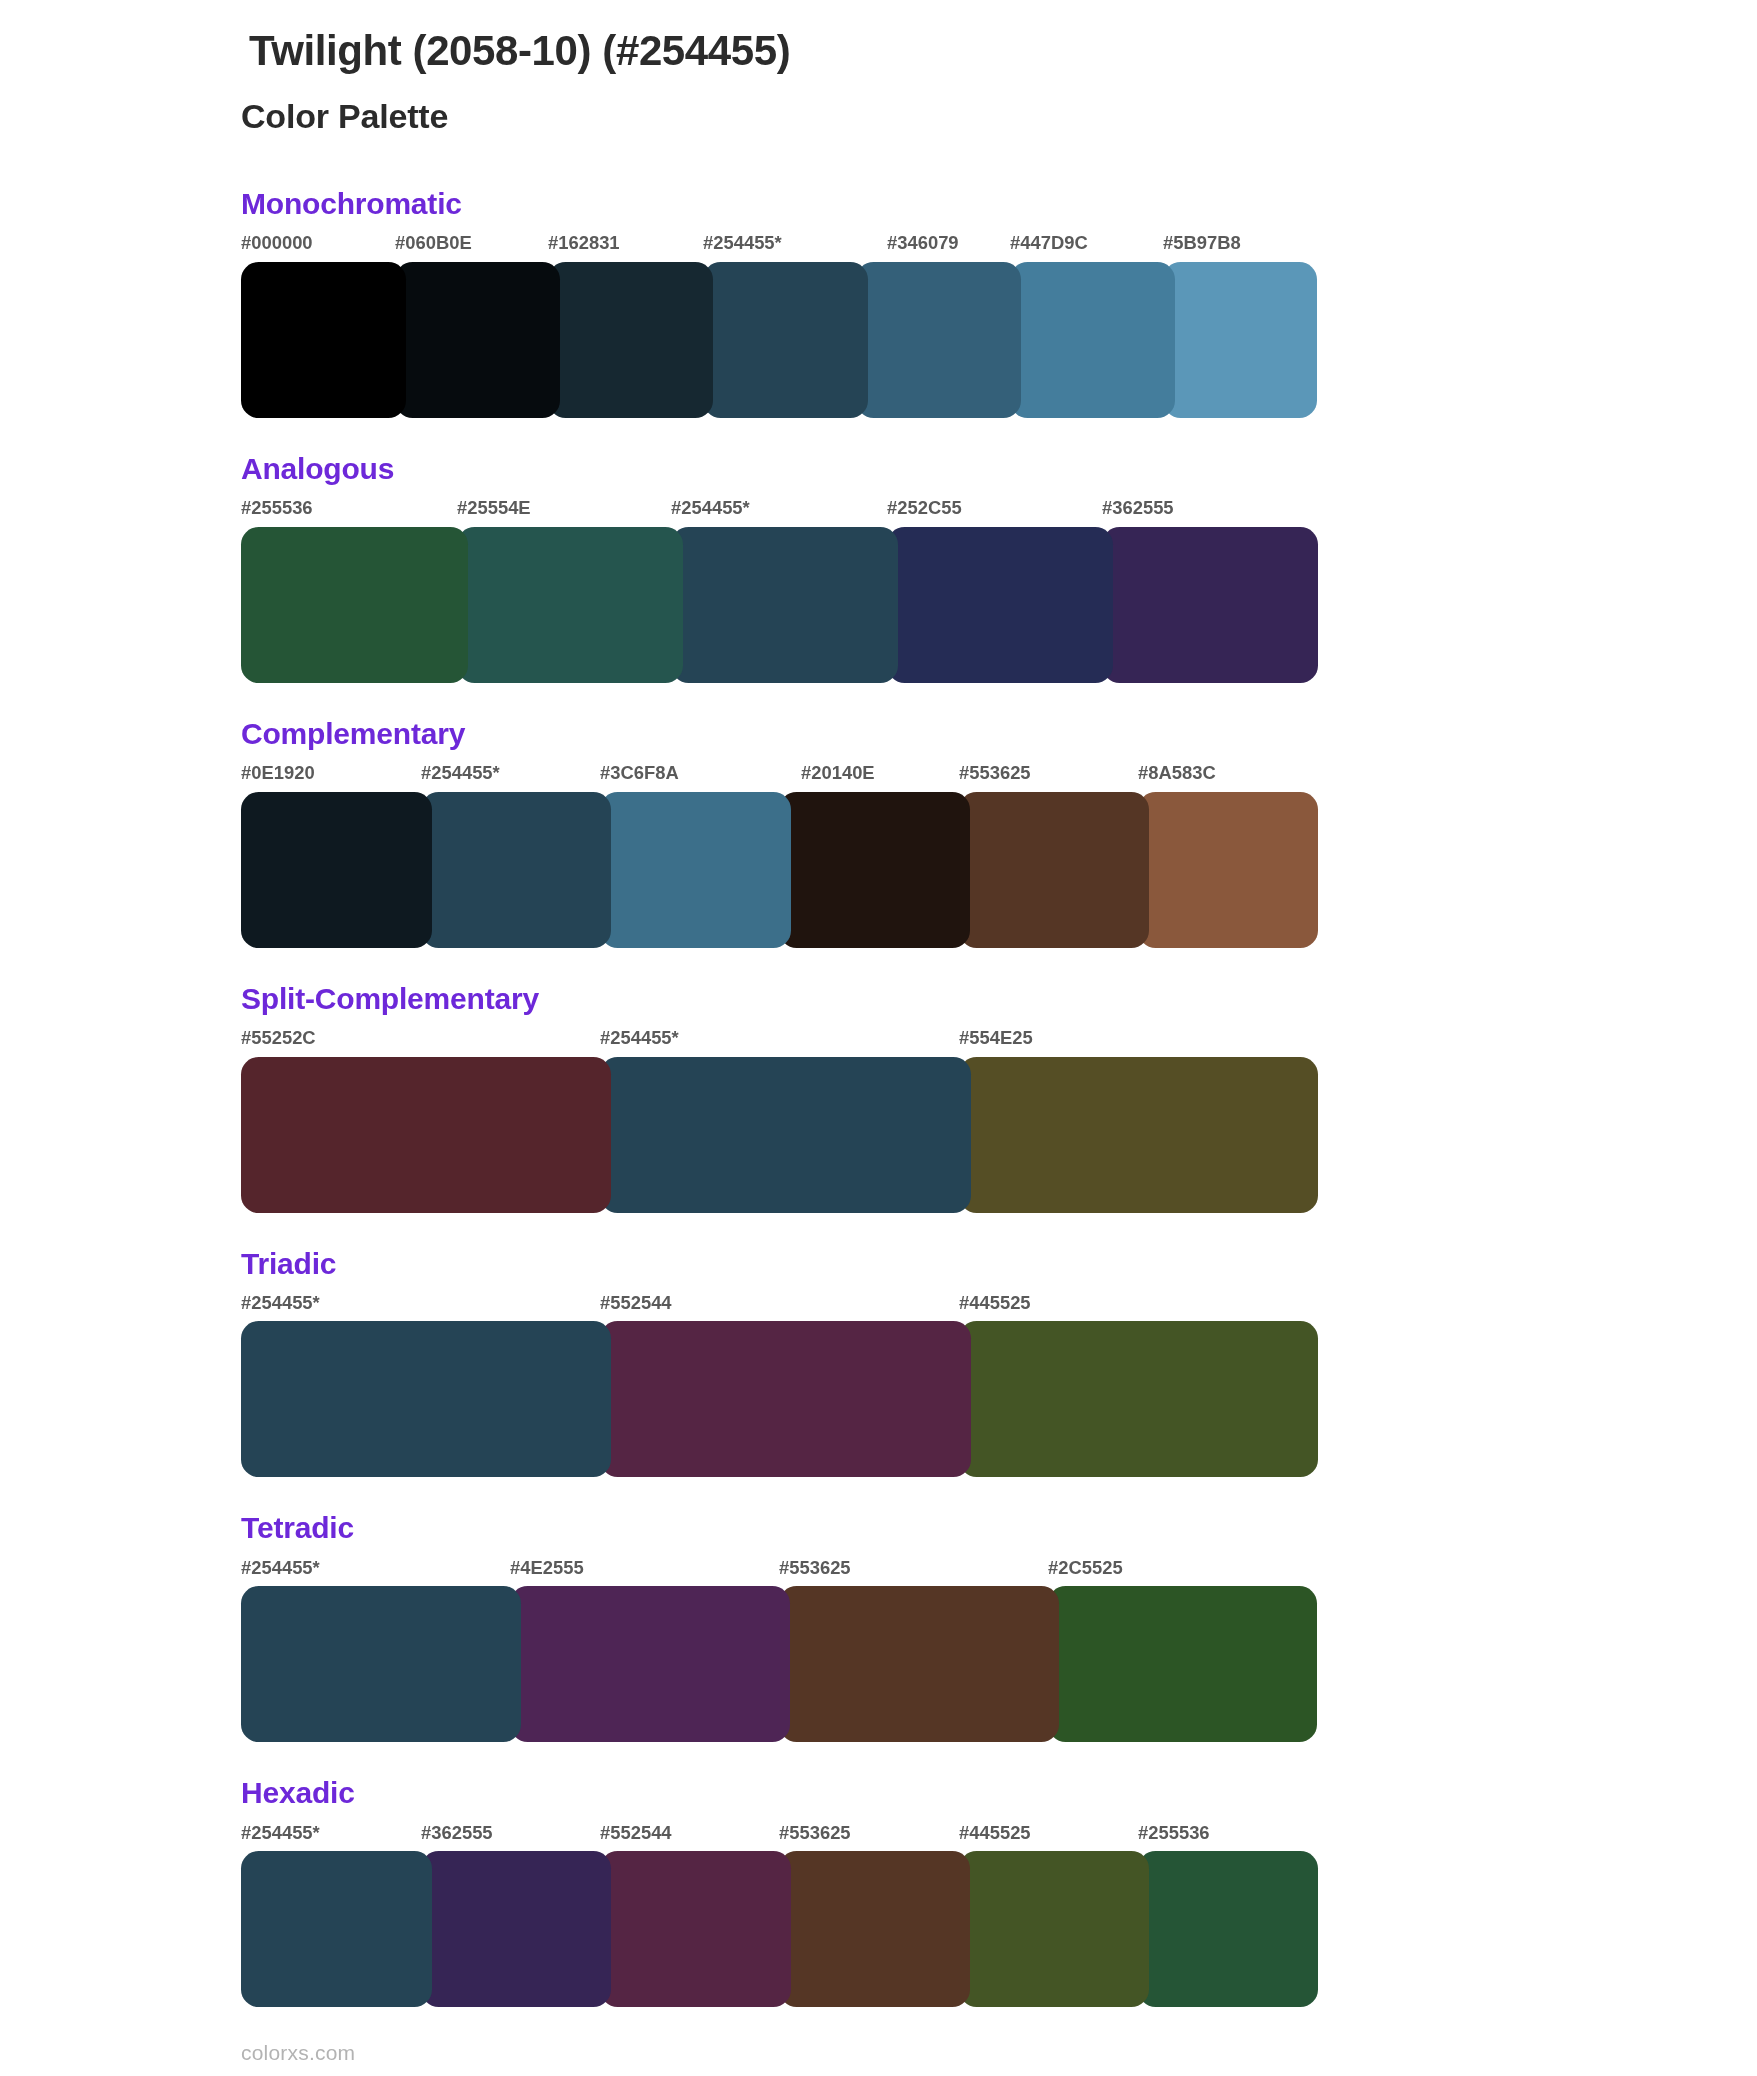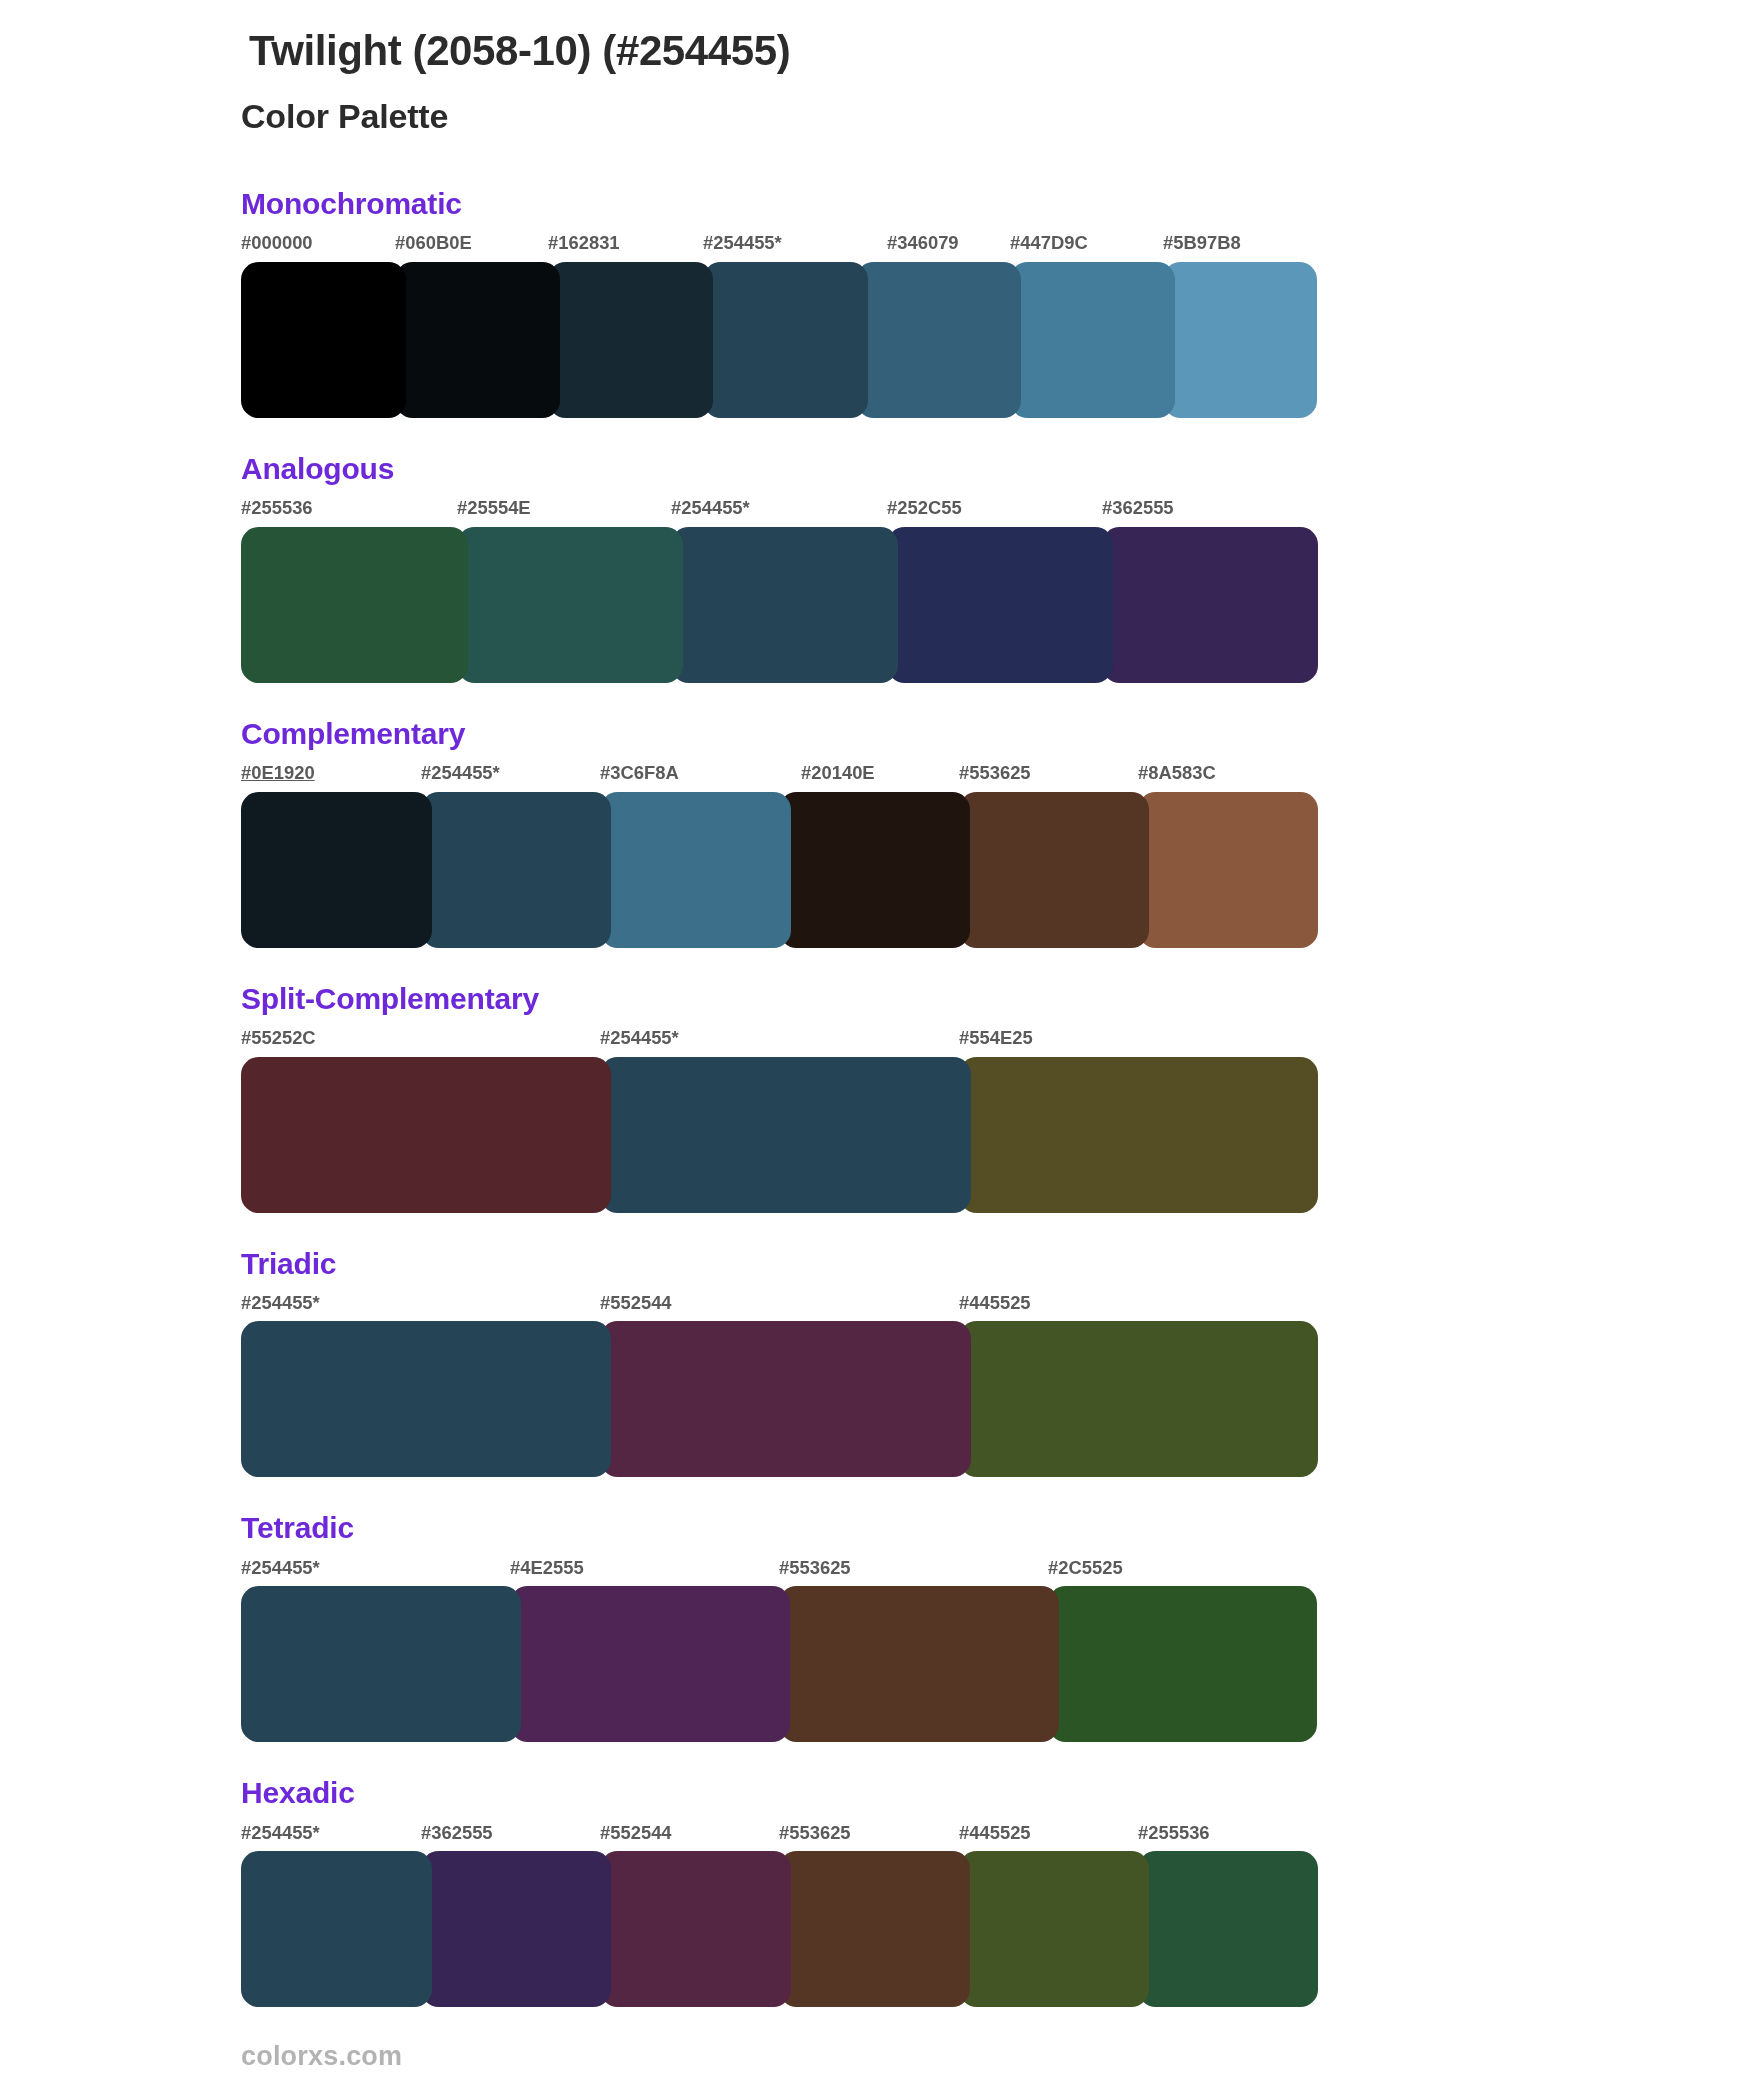--- a/index.html
+++ b/index.html
@@ -100,22 +100,22 @@
     border-radius: 17.6px;
   }
 
   
   .footer {
     position: absolute;
     left: 241px;
     top: 2041px;
   }
   .footer-link {
-    font-size: 27px;
-    font-weight: bold;
+    font-size: 21px;
+    font-weight: normal;
     color: #b3b3b3;
     text-decoration: none;
     letter-spacing: 0.2px;
   }
 </style>
 </head>
 <body>
 
 <div class="page">
 
@@ -159,21 +159,21 @@
           <div class="swatch" title="#255536" style="left: 0px; width: 227px; background: rgb(37, 85, 54); z-index: 5;"></div>
           <div class="swatch" title="#25554E" style="left: 216px; width: 226px; background: rgb(37, 85, 78); z-index: 4;"></div>
           <div class="swatch" title="#254455*" style="left: 430px; width: 227px; background: rgb(37, 68, 85); z-index: 3;"></div>
           <div class="swatch" title="#252C55" style="left: 646px; width: 226px; background: rgb(37, 44, 85); z-index: 2;"></div>
           <div class="swatch" title="#362555" style="left: 861px; width: 216px; background: rgb(54, 37, 85); z-index: 1;"></div>
         </div>
       </div>
       <div class="section">
         <div class="section-title">Complementary</div>
         <div class="labels-row">
-          <div class="swatch-label" style="left: 0px; text-decoration: underline;">#0E1920</div>
+          <div class="swatch-label" style="left: 0px;">#0E1920</div>
           <div class="swatch-label" style="left: 180px;">#254455*</div>
           <div class="swatch-label" style="left: 359px;">#3C6F8A</div>
           <div class="swatch-label" style="left: 560px;">#20140E</div>
           <div class="swatch-label" style="left: 718px;">#553625</div>
           <div class="swatch-label" style="left: 897px;">#8A583C</div>
         </div>
         <div class="swatch-row">
           <div class="swatch" title="#0E1920" style="left: 0px; width: 191px; background: rgb(14, 25, 32); z-index: 6;"></div>
           <div class="swatch" title="#254455*" style="left: 180px; width: 190px; background: rgb(37, 68, 85); z-index: 5;"></div>
           <div class="swatch" title="#3C6F8A" style="left: 359px; width: 191px; background: rgb(60, 111, 138); z-index: 4;"></div>

